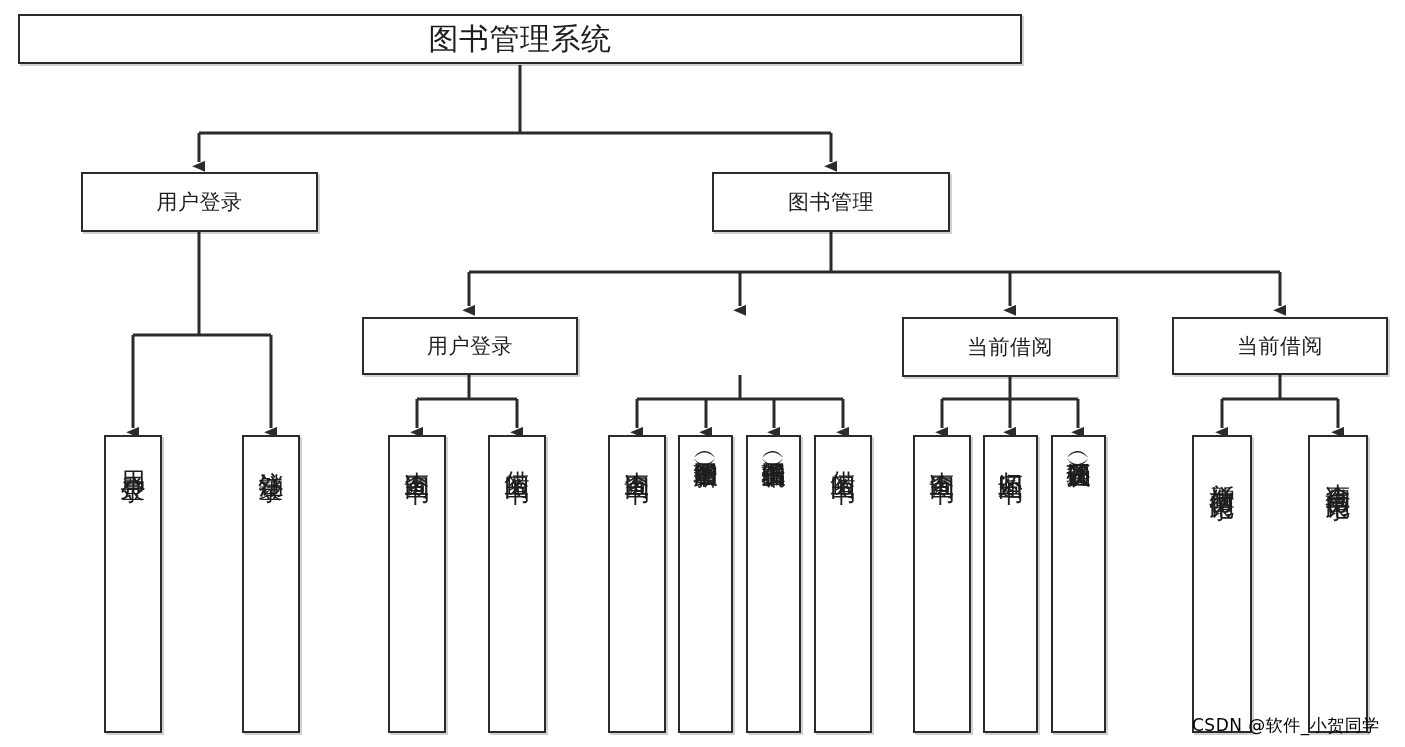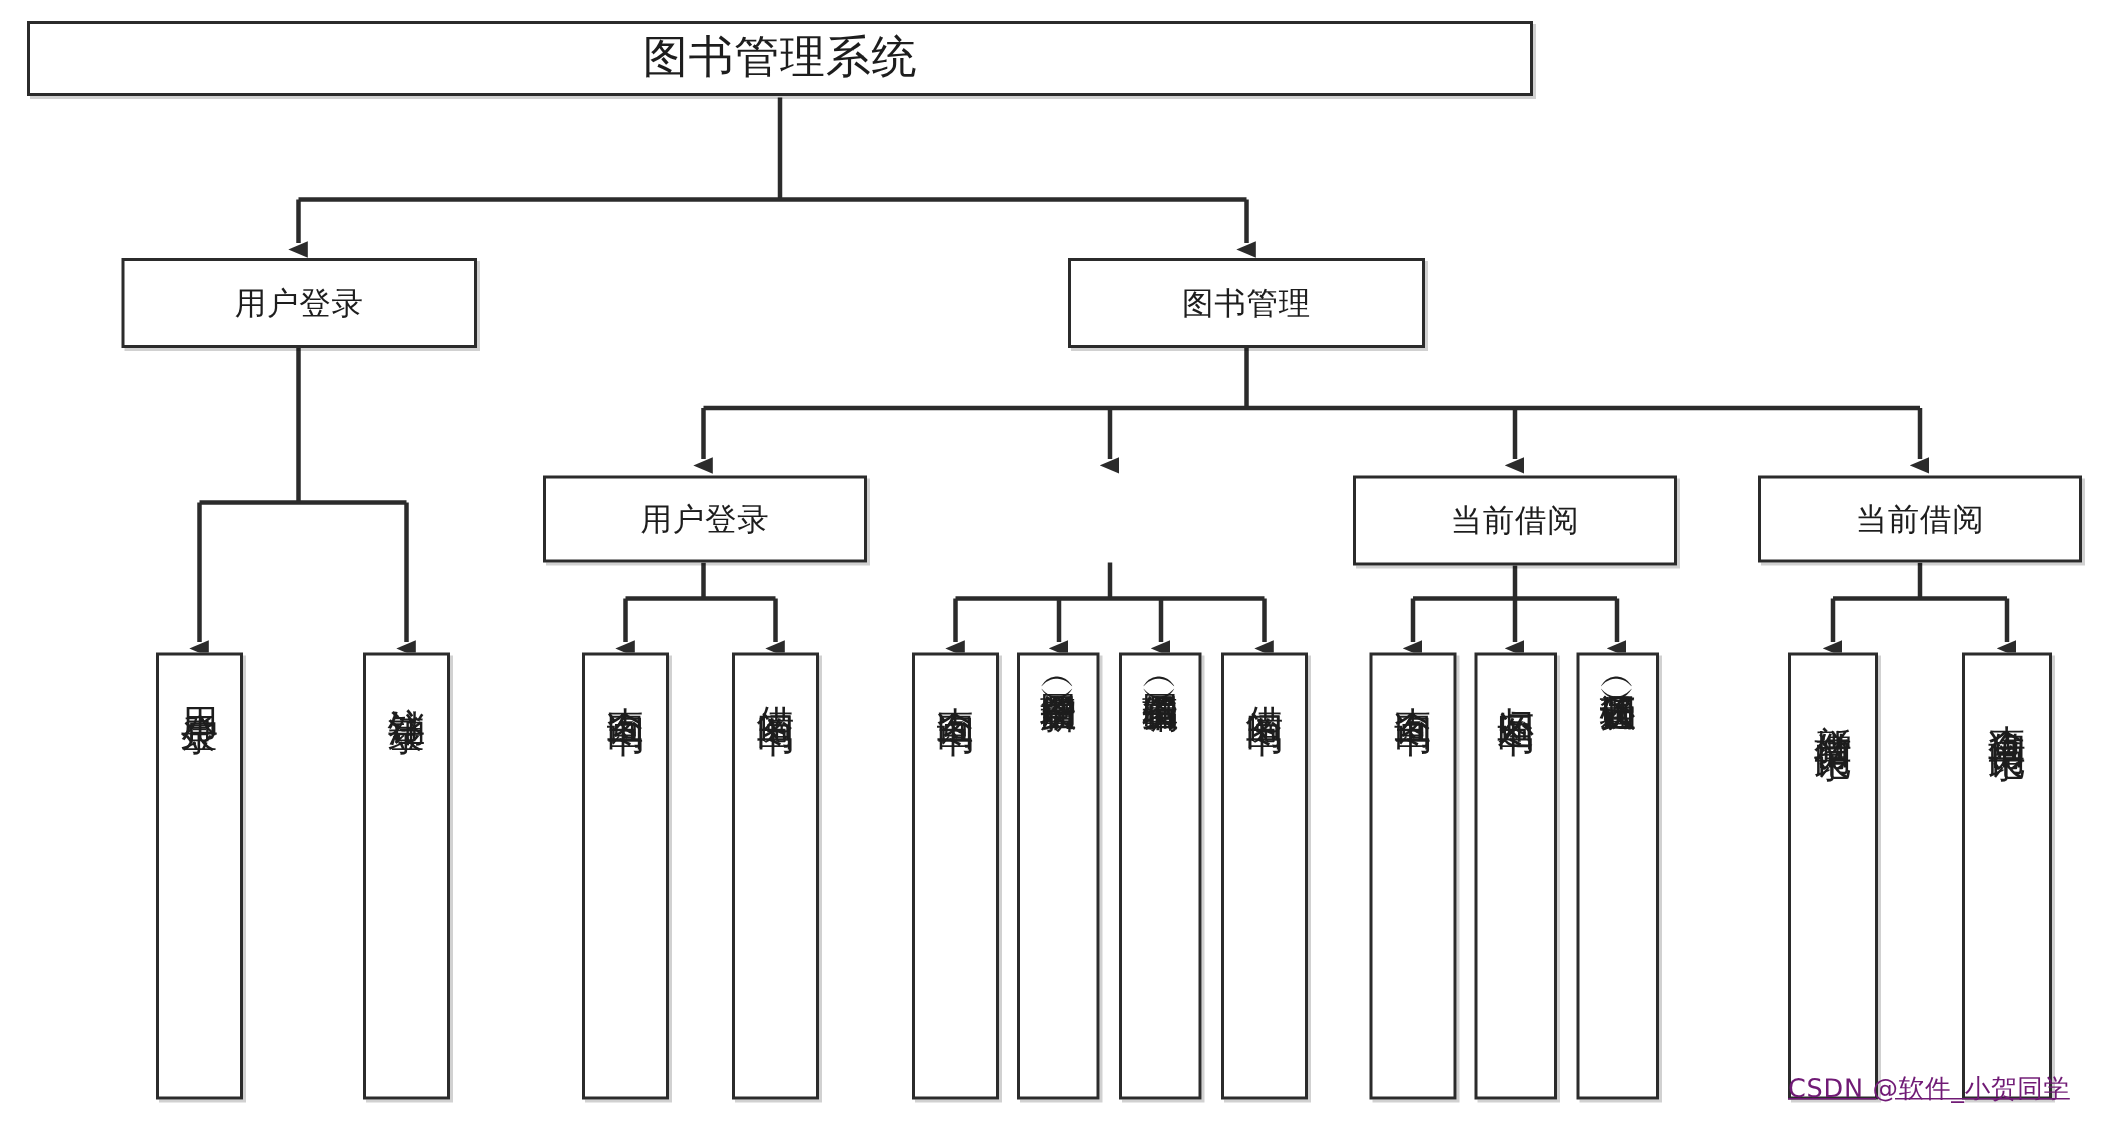--- a/index.html
+++ b/index.html
@@ -57,26 +57,25 @@
     letter-spacing:3px;
     line-height:1;
     white-space:nowrap;
   }
   .node.vert.tight .lbl{
     font-size:24px;
     letter-spacing:0px;
   }
   .watermark{
     position:absolute;
-    color:#701a75;
+    color:#000000;
     font-size:17px;
     white-space:nowrap;
     letter-spacing:0.5px;
     z-index:5;
-    text-decoration:underline;
   }
 </style>
 </head>
 <body>
 
 <div id="canvas">
 
   <svg id="wires" viewBox="0 0 1405 747" xmlns="http://www.w3.org/2000/svg">
     <defs>
       <marker id="arr" markerWidth="11" markerHeight="13" refX="1.2" refY="6.2" orient="auto" markerUnits="userSpaceOnUse">

